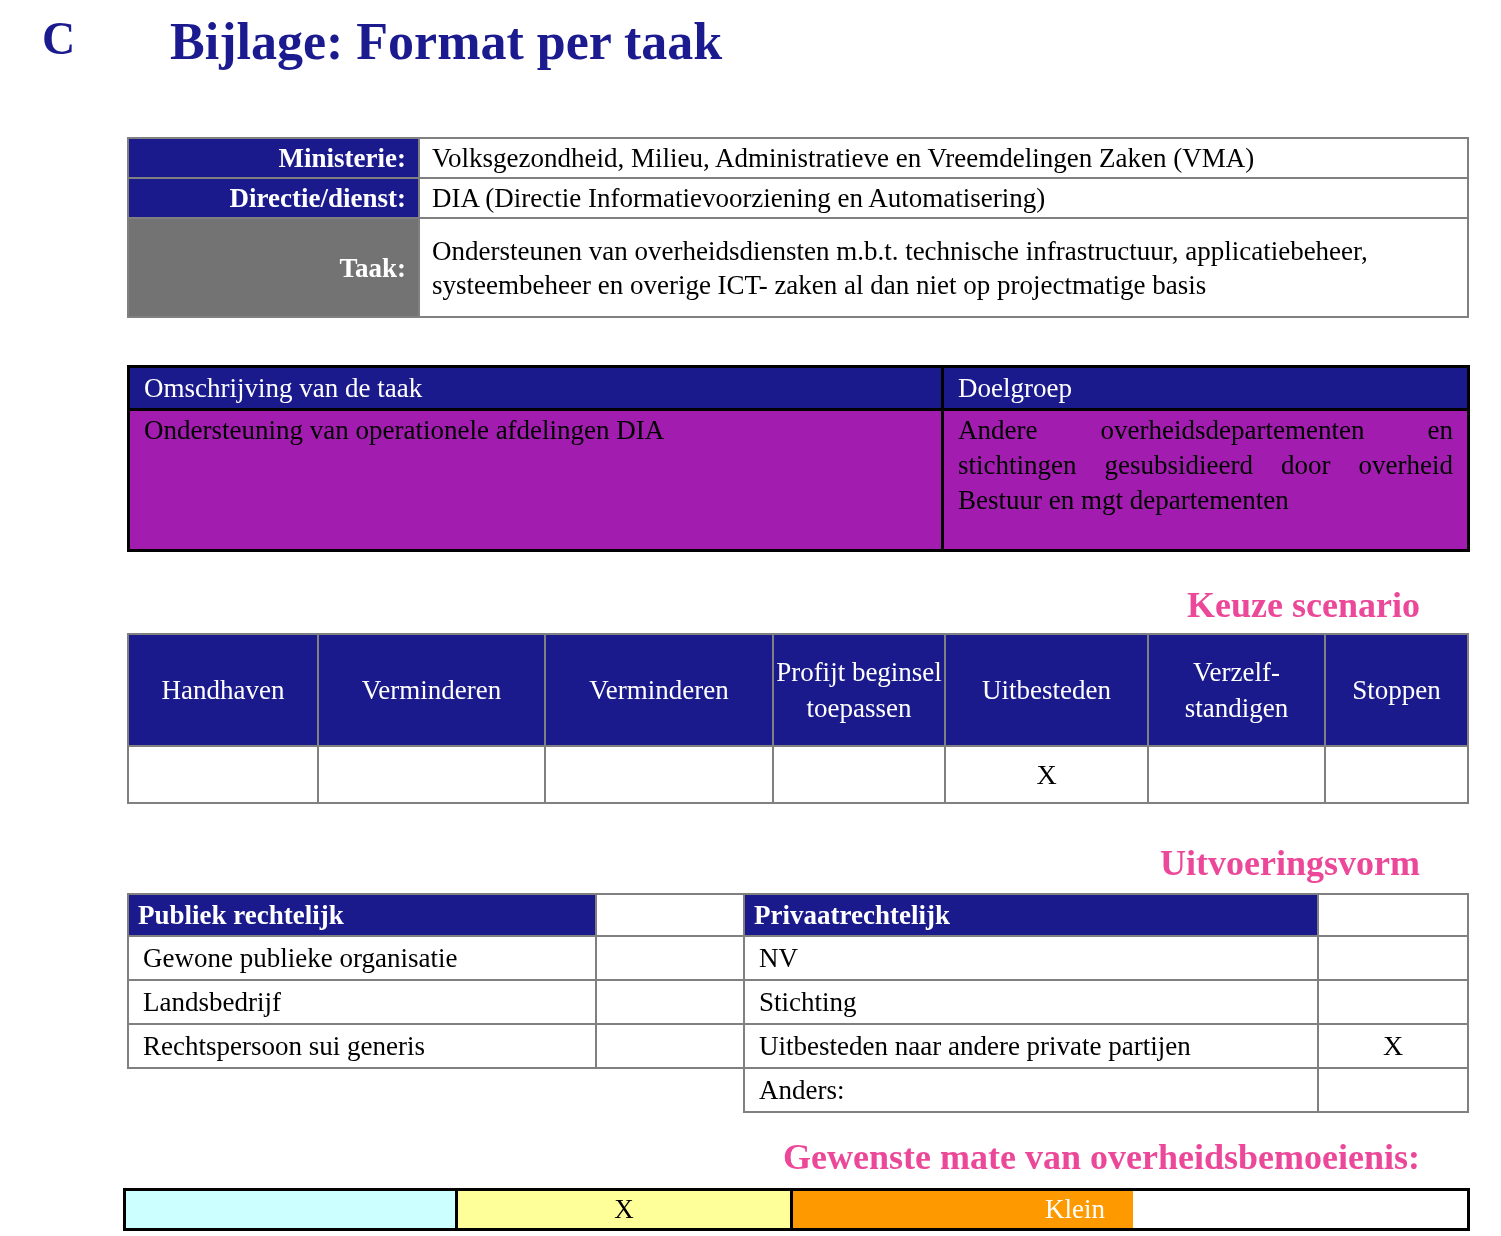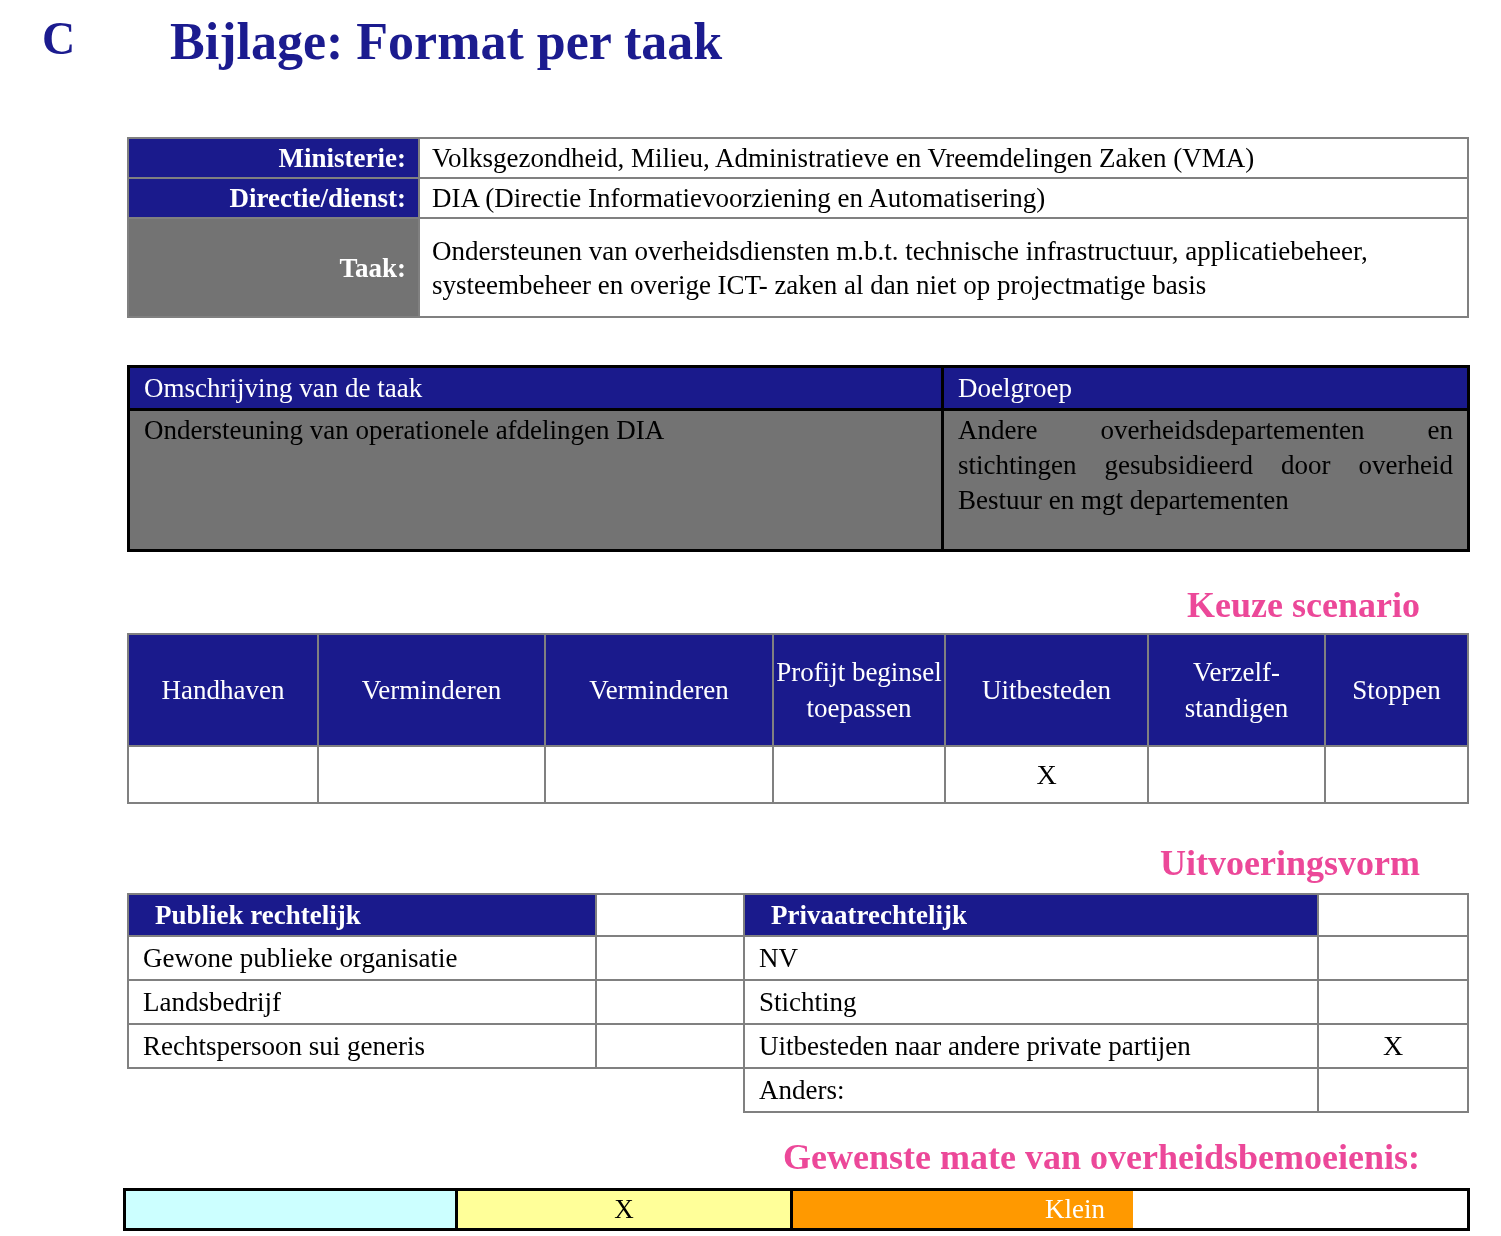--- a/index.html
+++ b/index.html
@@ -24,40 +24,40 @@
   
   .info-tbl{position:absolute;left:127px;top:137px;width:1340px;}
   .info-tbl td{border:2px solid #808080;font-size:27px;line-height:34px;padding:2px 12px;}
   .info-tbl td.lbl{font-weight:bold;text-align:right;vertical-align:middle;margin-left:14px;}
   .info-tbl td.val{text-align:left;vertical-align:middle;background:#fff;}
   .row-min{height:39px;} .row-dir{height:38px;} .row-taak{height:99px;}
   
   .desc-tbl{position:absolute;left:127px;top:365px;width:1340px;}
   .desc-tbl th,.desc-tbl td{border:3px solid #000;font-size:27px;padding:2px 14px;}
   .desc-tbl th{font-weight:normal;text-align:left;height:36px;vertical-align:middle;}
-  .desc-tbl td{height:134px;vertical-align:top;line-height:35px;background:#737373;margin-top:24px;}
+  .desc-tbl td{height:134px;vertical-align:top;line-height:35px;background:#a21caf;margin-top:24px;}
   .desc-tbl td.just{text-align:justify;}
   
   .heading{
     position:absolute;left:80px;width:1340px;text-align:right;
     font-size:36px;font-weight:bold;color:#ec4899;
   }
   .h-keuze{top:584px;}
   .keuze-tbl{position:absolute;left:127px;top:633px;width:1340px;}
   .keuze-tbl th,.keuze-tbl td{border:2px solid #808080;}
   .keuze-tbl th{
     height:108px;font-weight:normal;font-size:27px;line-height:36px;
     text-align:center;vertical-align:middle;
   }
   .keuze-tbl td{height:53px;background:#fff;font-size:28px;text-align:center;vertical-align:middle;}
   
   .h-uitv{top:842px;}
   .uitv-tbl{position:absolute;left:127px;top:893px;width:1340px;}
   .uitv-tbl th,.uitv-tbl td{border:2px solid #808080;font-size:27px;}
-  .uitv-tbl th{font-weight:bold;text-align:left;padding:2px 26px;height:36px;vertical-align:middle;}
+  .uitv-tbl th{font-weight:bold;text-align:left;padding:2px 9px;height:36px;vertical-align:middle;}
   .uitv-tbl td{background:#fff;height:38px;vertical-align:middle;}
   .uitv-tbl td.label{text-align:left;padding:2px 14px;}
   .uitv-tbl td.mark{text-align:center;font-size:28px;}
   .uitv-tbl td.blank{background:#fff;}
   .uitv-tbl td.ghost{border:none;background:transparent;}
   
   .h-bem{top:1136px;}
   .bar{
     position:absolute;left:123px;top:1188px;width:1347px;height:43px;
     display:flex;border:3px solid #000;box-sizing:border-box;

